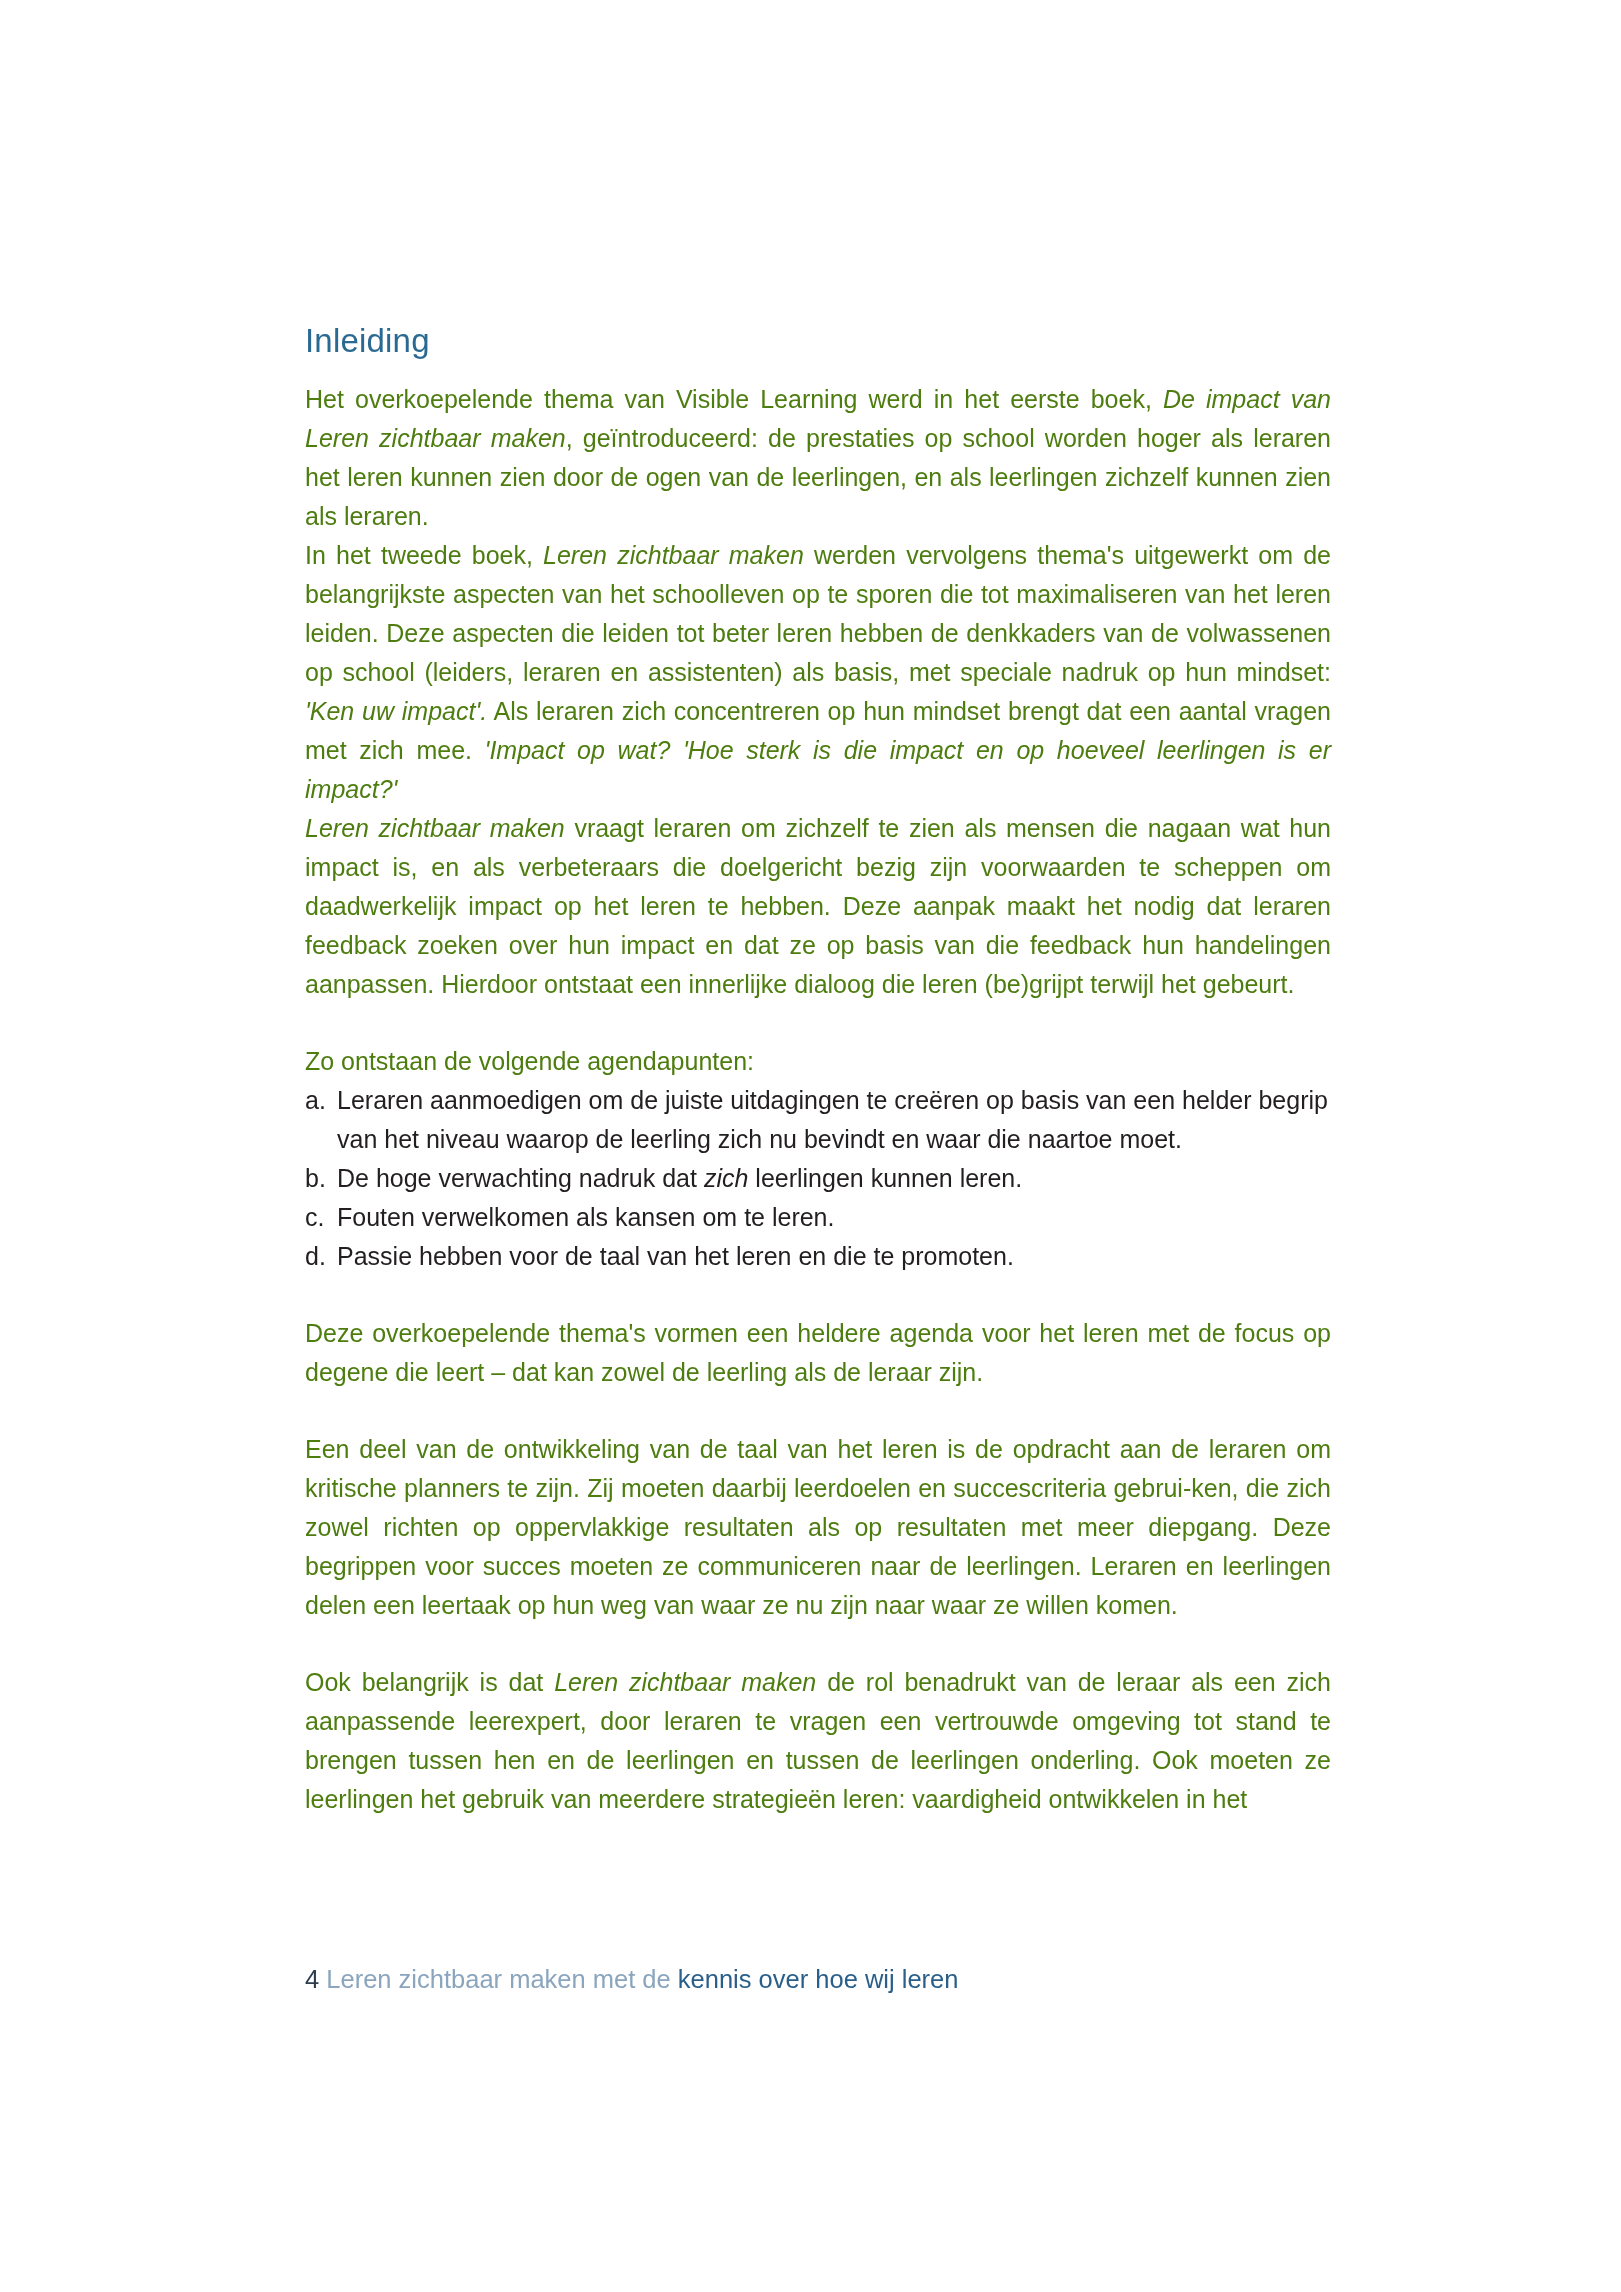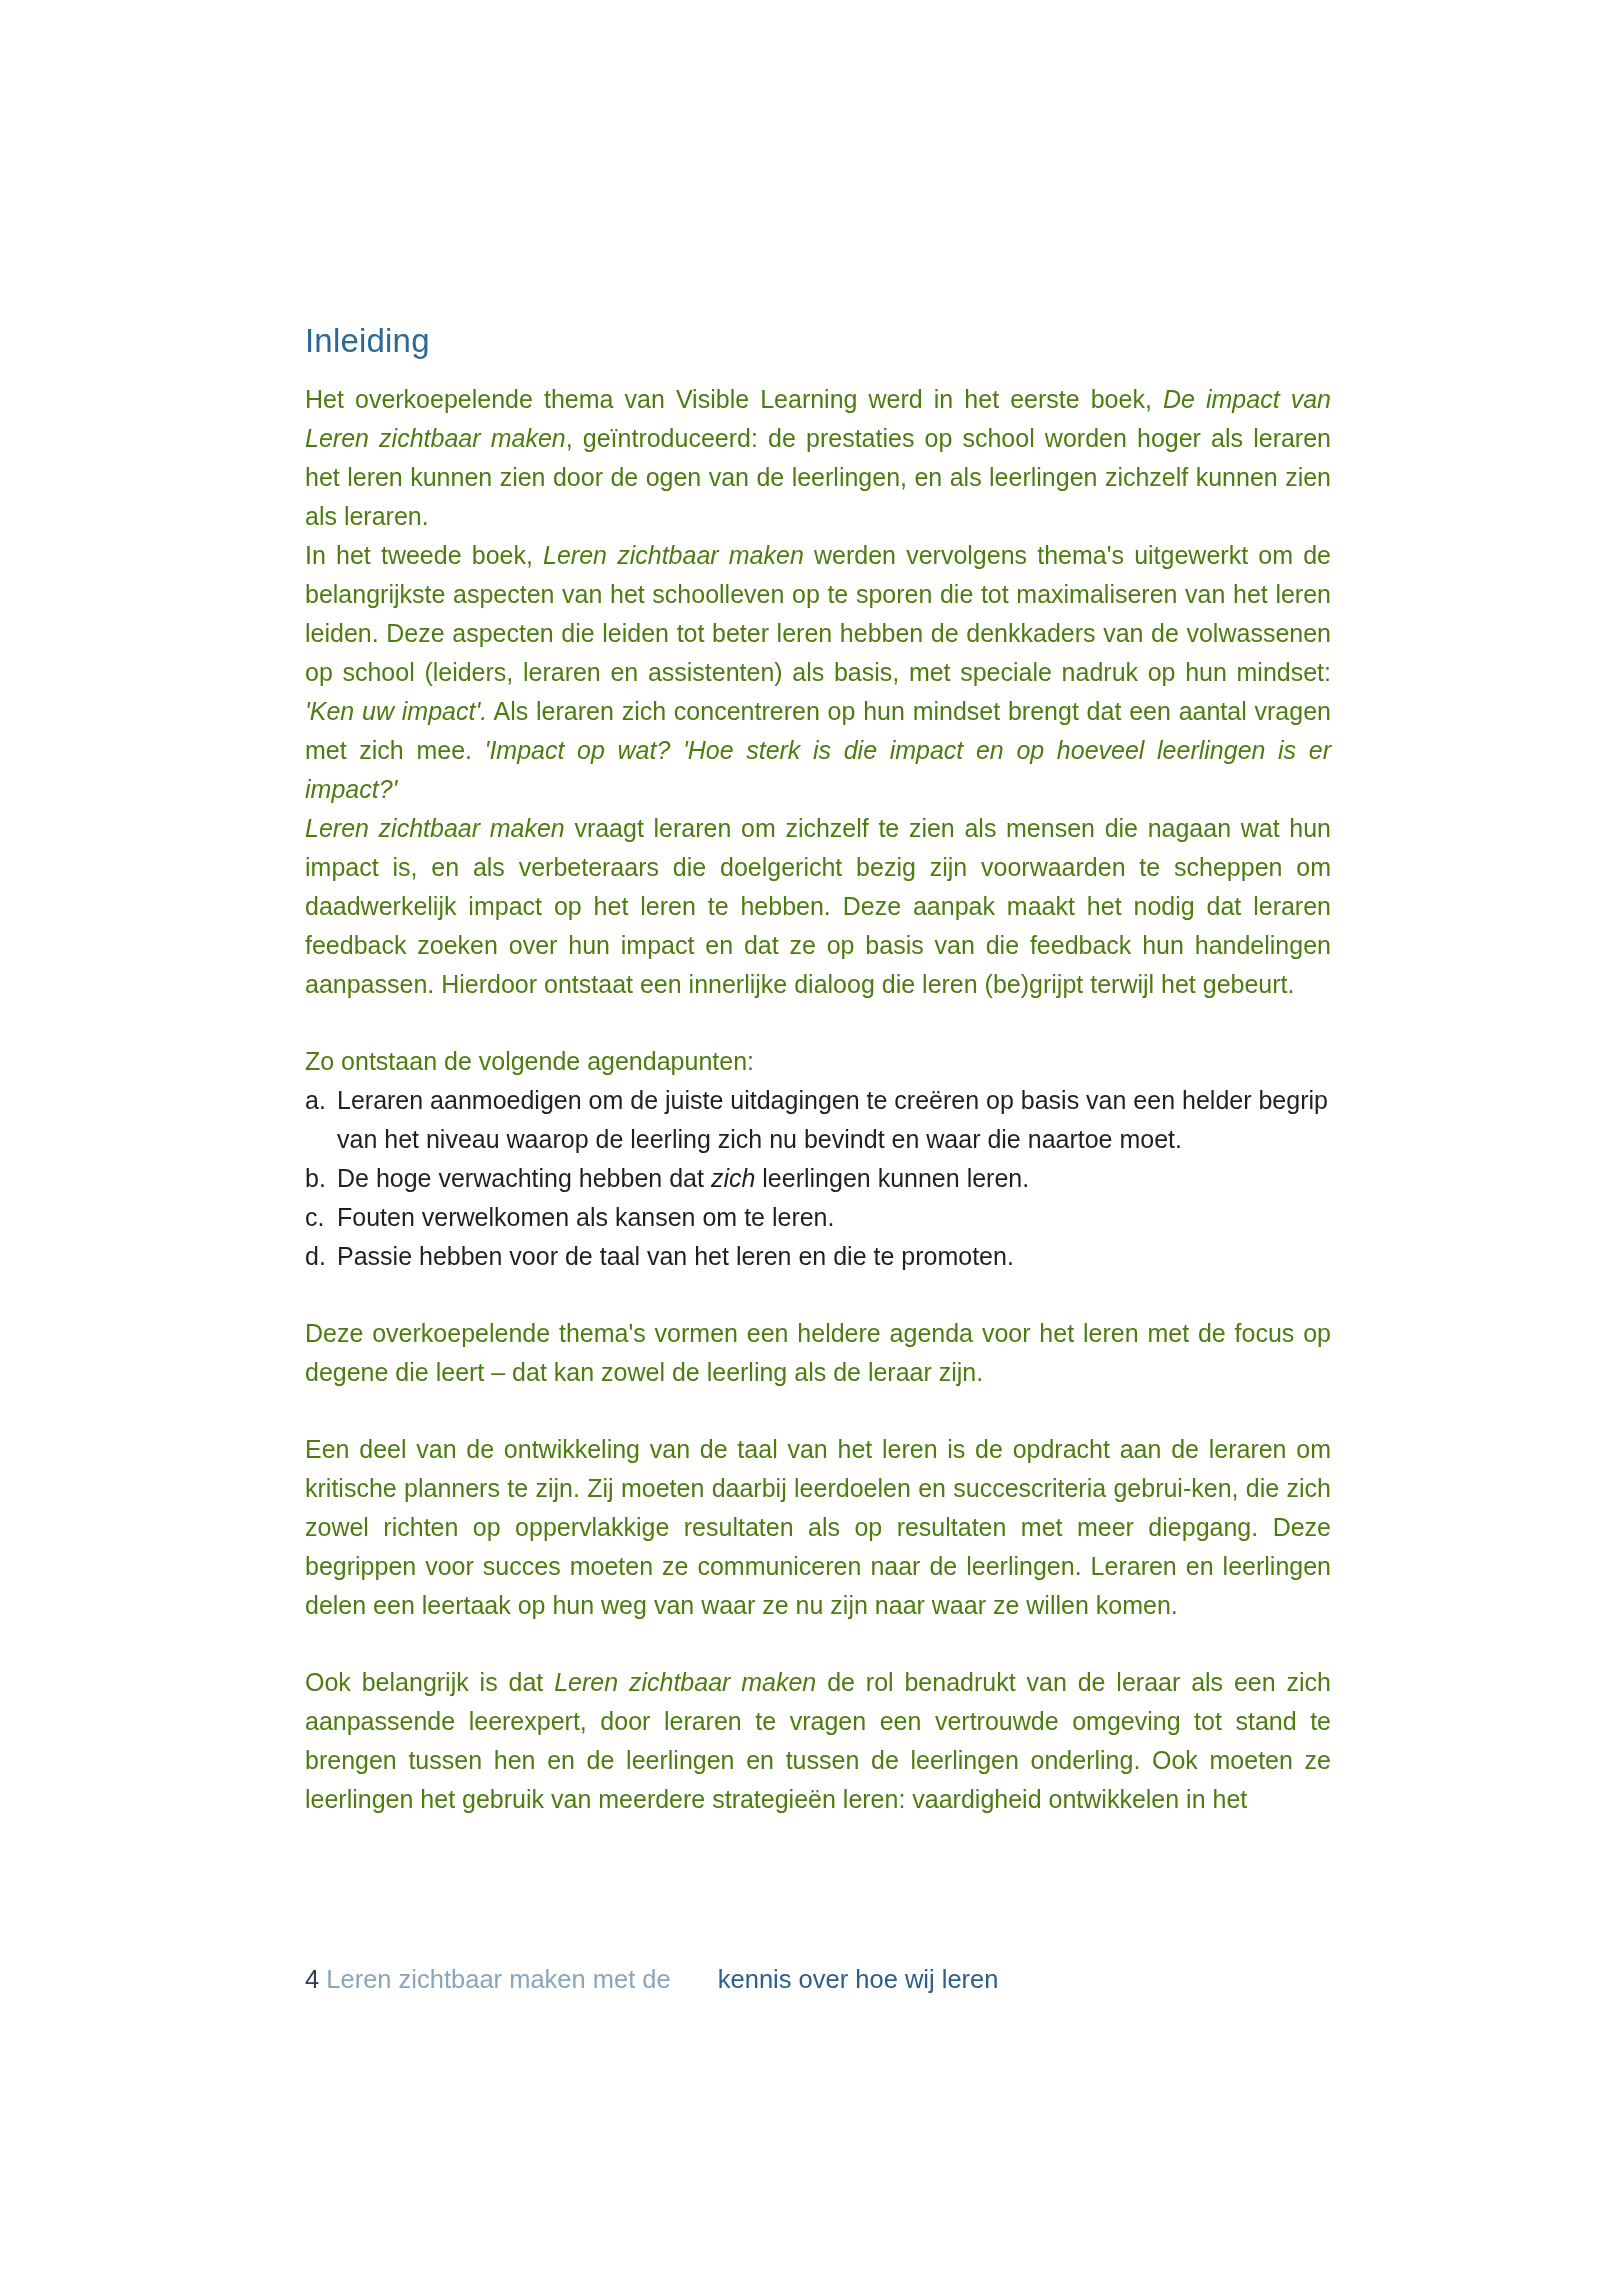--- a/index.html
+++ b/index.html
@@ -103,21 +103,20 @@
     white-space: nowrap;
   }
   .footer .folio {
     color: #2e3d4e;
   }
   .footer .book-title {
     color: #8aa5bd;
   }
   .footer .sub-title {
     color: #2a5f8a;
-    margin-left: 40px;
   }
 </style>
 </head>
 <body>
 
 <div class="page">
 
   <div class="content">
 
     <h1 class="page-title">Inleiding</h1>
@@ -125,21 +124,21 @@
     <p class="body-text p-tight"><span>Het overkoepelende thema van Visible Learning werd in het eerste boek, </span><em>De impact van Leren zichtbaar maken</em><span>, geïntroduceerd: de prestaties op school worden hoger als leraren het leren kunnen zien door de ogen van de leerlingen, en als leerlingen zichzelf kunnen zien als leraren.</span></p>
 
     <p class="body-text p-tight"><span>In het tweede boek, </span><em>Leren zichtbaar maken</em><span> werden vervolgens thema's uitgewerkt om de belangrijkste aspecten van het schoolleven op te sporen die tot maximaliseren van het leren leiden. Deze aspecten die leiden tot beter leren hebben de denkkaders van de volwassenen op school (leiders, leraren en assistenten) als basis, met speciale nadruk op hun mindset: </span><em>'Ken uw impact'.</em><span> Als leraren zich concentreren op hun mindset brengt dat een aantal vragen met zich mee. </span><em>'Impact op wat? 'Hoe sterk is die impact en op hoeveel leerlingen is er impact?'</em></p>
 
     <p class="body-text p-gap"><em>Leren zichtbaar maken</em><span> vraagt leraren om zichzelf te zien als mensen die nagaan wat hun impact is, en als verbeteraars die doelgericht bezig zijn voorwaarden te scheppen om daadwerkelijk impact op het leren te hebben. Deze aanpak maakt het nodig dat leraren feedback zoeken over hun impact en dat ze op basis van die feedback hun handelingen aanpassen. Hierdoor ontstaat een innerlijke dialoog die leren (be)grijpt terwijl het gebeurt.</span></p>
 
     <p class="body-text intro-line p-tight">Zo ontstaan de volgende agendapunten:</p>
 
     <ol class="agenda-list">
       <li><span class="marker">a.</span><span>Leraren aanmoedigen om de juiste uitdagingen te creëren op basis van een helder begrip van het niveau waarop de leerling zich nu bevindt en waar die naartoe moet.</span><em></em><span></span></li>
-      <li><span class="marker">b.</span><span>De hoge verwachting hebben dat </span><em>zich</em><span> leerlingen kunnen leren.</span></li>
+      <li><span class="marker">b.</span><span>De hoge verwachting nadruk dat </span><em>zich</em><span> leerlingen kunnen leren.</span></li>
       <li><span class="marker">c.</span><span>Fouten verwelkomen als kansen om te leren.</span><em></em><span></span></li>
       <li><span class="marker">d.</span><span>Passie hebben voor de taal van het leren en die te promoten.</span><em></em><span></span></li>
     </ol>
 
     <p class="body-text p-gap" style="margin-top:38px;">Deze overkoepelende thema's vormen een heldere agenda voor het leren met de focus op degene die leert – dat kan zowel de leerling als de leraar zijn.</p>
 
     <p class="body-text p-gap">Een deel van de ontwikkeling van de taal van het leren is de opdracht aan de leraren om kritische planners te zijn. Zij moeten daarbij leerdoelen en succescriteria gebrui-ken, die zich zowel richten op oppervlakkige resultaten als op resultaten met meer diepgang. Deze begrippen voor succes moeten ze communiceren naar de leerlingen. Leraren en leerlingen delen een leertaak op hun weg van waar ze nu zijn naar waar ze willen komen.</p>
 
     <p class="body-text"><span>Ook belangrijk is dat </span><em>Leren zichtbaar maken</em><span> de rol benadrukt van de leraar als een zich aanpassende leerexpert, door leraren te vragen een vertrouwde omgeving tot stand te brengen tussen hen en de leerlingen en tussen de leerlingen onderling. Ook moeten ze leerlingen het gebruik van meerdere strategieën leren: vaardigheid ontwikkelen in het</span></p>
 

